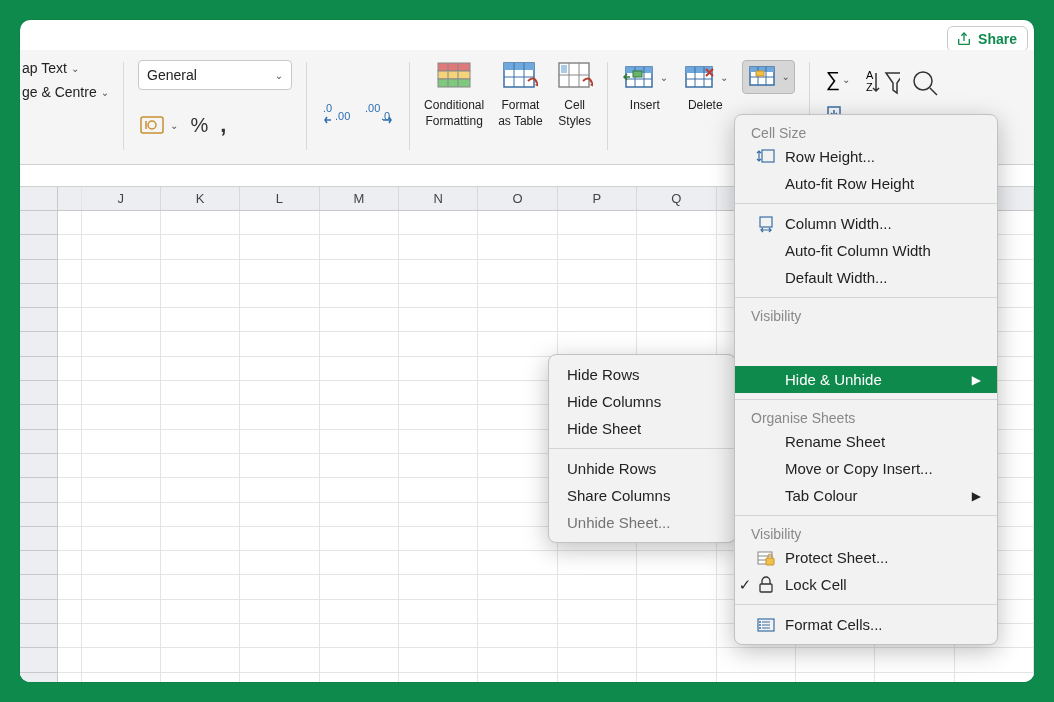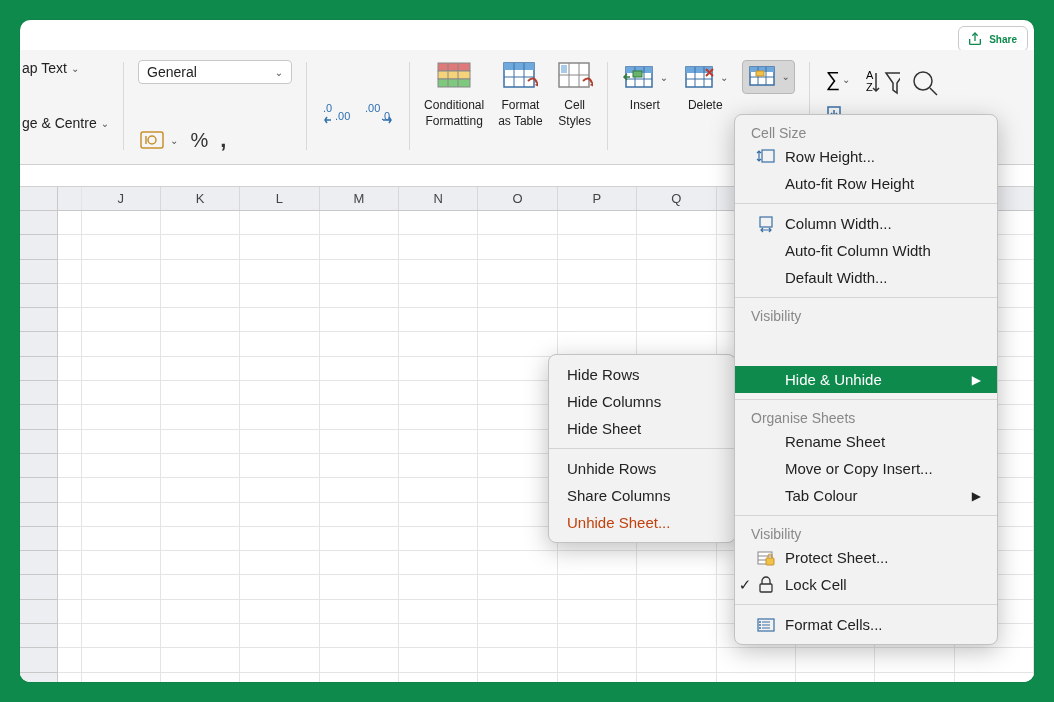--- a/index.html
+++ b/index.html
@@ -1,23 +1,23 @@
 <!DOCTYPE html>
 <html><head>
 <meta charset="utf-8">
 <style>
   * { box-sizing: border-box; margin: 0; padding: 0; font-family: -apple-system, "Segoe UI", Helvetica, Arial, sans-serif; }
   body { background: #0f8a4d; width: 1054px; height: 702px; position: relative; }
   .frame { position: absolute; left: 20px; top: 20px; right: 20px; bottom: 20px; background: #fff; border-radius: 10px; overflow: hidden; box-shadow: 0 0 0 1px rgba(0,0,0,0.05); }
-  .share-btn { position: absolute; top: 6px; right: 6px; background: #fff; border: 1px solid #c9c9c9; border-radius: 6px; padding: 4px 10px 4px 8px; display: flex; align-items: center; gap: 6px; font-size: 10px; font-weight: 600; color: #0f8a4d; cursor: pointer; }
+  .share-btn { position: absolute; top: 6px; right: 6px; background: #fff; border: 1px solid #c9c9c9; border-radius: 6px; padding: 4px 10px 4px 8px; display: flex; align-items: center; gap: 6px; font-size: 14px; font-weight: 600; color: #0f8a4d; cursor: pointer; }
   .share-btn svg { width: 16px; height: 16px; }
 
   .ribbon { position: absolute; left: 0; right: 0; top: 30px; height: 115px; background: #f5f5f5; border-bottom: 1px solid #d0d0d0; display: flex; align-items: flex-start; padding-top: 10px; }
   .rgroup { display: flex; flex-direction: column; align-items: center; padding: 0 10px; height: 95px; position: relative; }
-  .rgroup.col2 { align-items: flex-start; gap: 29px; }
+  .rgroup.col2 { align-items: flex-start; gap: 8px; }
   .sep { width: 1px; height: 88px; background: #d9d9d9; margin: 2px 4px 0; }
 
   .btn-row { display: flex; align-items: center; gap: 4px; font-size: 14px; color: #222; cursor: pointer; }
   .caret { font-size: 10px; color: #555; }
 
   .numfmt-select { width: 154px; height: 30px; border: 1px solid #c8c8c8; border-radius: 4px; background: #fff; display: flex; align-items: center; justify-content: space-between; padding: 0 8px; font-size: 14px; color: #222; }
   .num-row2 { display: flex; align-items: center; gap: 8px; margin-top: 12px; }
   .small-ico-btn { display: flex; align-items: center; gap: 2px; padding: 2px; cursor: pointer; }
 
   .big-btn { display: flex; flex-direction: column; align-items: center; gap: 2px; cursor: pointer; font-size: 12px; color: #222; text-align: center; line-height: 1.2; }
@@ -42,21 +42,21 @@
   
   .menu { position: absolute; background: #f2f2f2; border: 1px solid #c2c2c2; border-radius: 8px; box-shadow: 0 6px 24px rgba(0,0,0,0.25); padding: 6px 0; font-size: 15px; color: #222; }
   .menu-section-title { font-size: 14px; color: #888; padding: 4px 16px 2px; }
   .menu-item { padding: 5px 16px 5px 50px; display: flex; align-items: center; justify-content: space-between; cursor: pointer; position: relative; }
   .menu-item.highlighted { background: #0f8a4d; color: #fff; padding-left:50px;margin-top:40px;}
   .menu-item.highlighted .sub-arrow { color:#fff; }
   .menu-item .ico { position: absolute; left: 20px; width: 22px; height: 20px; display: flex; align-items: center; justify-content: center; }
   .menu-item .check { position: absolute; left: 2px; width:16px; text-align:center; }
   .sub-arrow { font-size: 12px; color: #222; }
   .menu-sep { height: 1px; background: #d4d4d4; margin: 6px 0; }
-  .menu-item.disabled { color:#c2410c; }
+  .menu-item.disabled { color:#737373; }
 
   .fmt-menu { top: 94px; left: 714px; width: 264px; }
   .sub-menu { top: 334px; left: 528px; width: 188px; }
 
   svg { display:block; }
 </style>
 </head>
 <body>
 
 <div class="frame">
@@ -70,21 +70,21 @@
     <span>Share</span>
   </div>
 
   <div class="ribbon">
 
     <div class="rgroup col2" style="padding-left:2px;">
       <div class="btn-row">
         <span>ap Text</span>
         <span class="caret">⌄</span>
       </div>
-      <div class="btn-row" style="margin-top:10px;">
+      <div class="btn-row" style="">
         <span>ge &amp; Centre</span>
         <span class="caret">⌄</span>
       </div>
     </div>
 
     <div class="sep"></div>
 
     <div class="rgroup col2">
       <div class="numfmt-select">
         <span>General</span>

